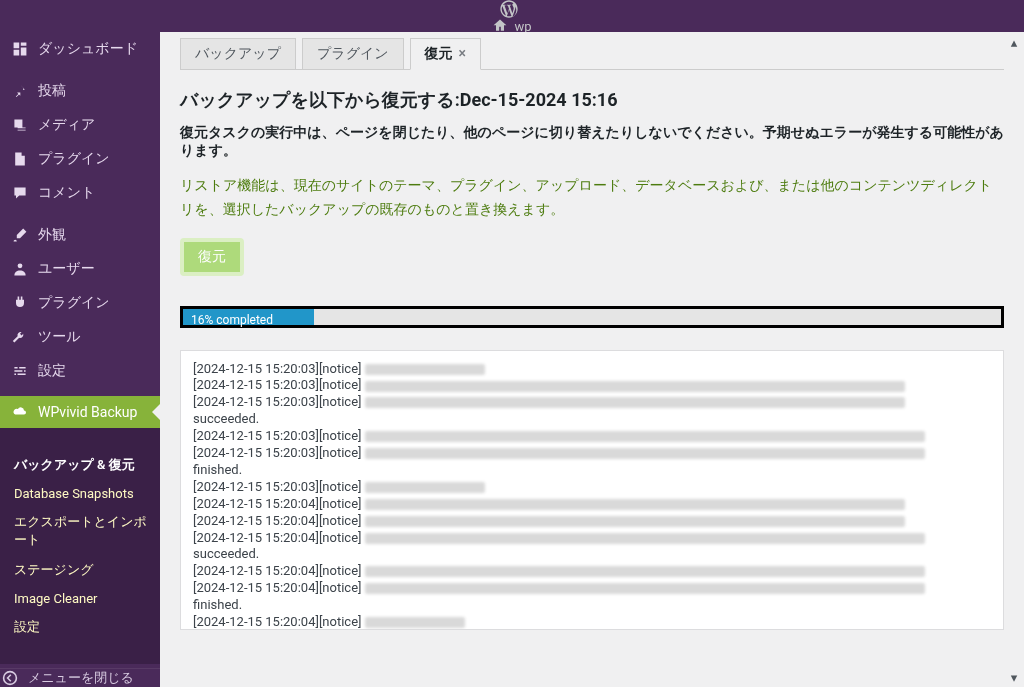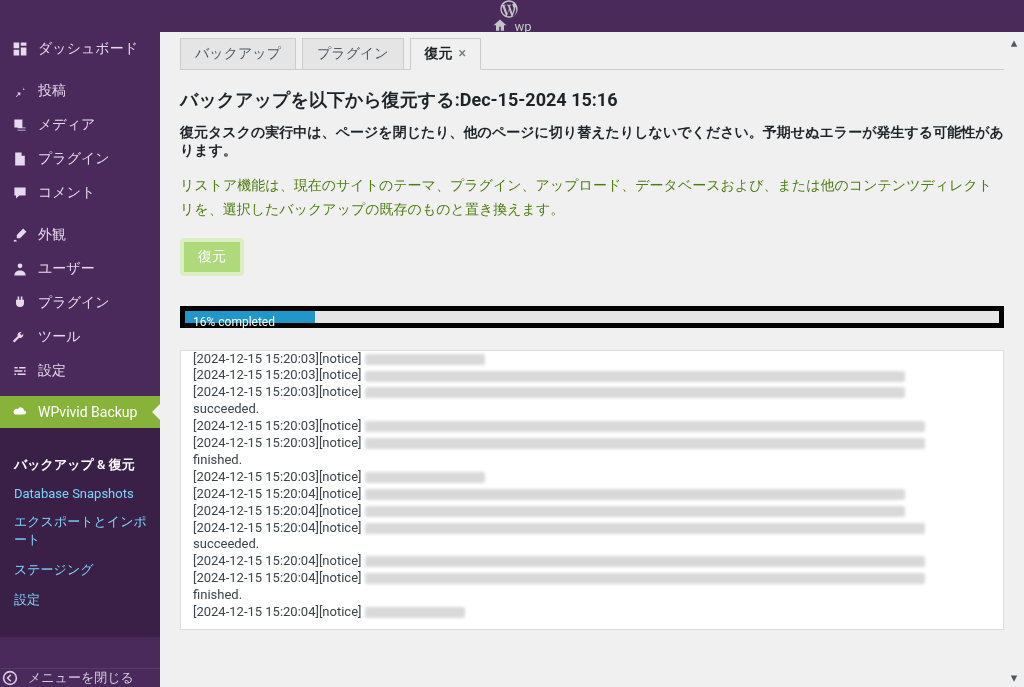--- a/index.html
+++ b/index.html
@@ -16,21 +16,21 @@
 
 .sidebar { position: absolute; top: 32px; left: 0; bottom: 0; width: 160px; background: #4a2a5a; color: #fff; overflow: hidden; }
 .sidebar ul { list-style: none; }
 .sidebar li.menu-item { display: flex; align-items: center; padding: 8px 10px; cursor: pointer; font-size: 14px; color: #e6d9ed; }
 .sidebar li.menu-item .mi-icon { width: 20px; margin-right: 8px; display: inline-flex; justify-content: center; }
 .sidebar li.sep { height: 8px; }
 .sidebar li.current { background: #8bc34a; background: #7bb62e; background: #8aba3c; color: #fff; position: relative; }
 .sidebar li.current { background: #87b33a; }
 .sidebar li.current::after { content:""; position:absolute; right:-0px; top:50%; transform:translateY(-50%); width:0; height:0; border-top:8px solid transparent; border-bottom:8px solid transparent; border-right:8px solid #f0f0f1; }
 .sidebar .submenu { background: #3a2047; padding: 22px 0; }
-.sidebar .submenu li { padding: 6px 12px 6px 14px; font-size: 13px; cursor: pointer; color: #7dd3fc; }
+.sidebar .submenu li { padding: 6px 12px 6px 14px; font-size: 13px; cursor: pointer; color: #fef9c3; }
 .sidebar .submenu li.current-sub { color: #fff; font-weight: 600; }
 .sidebar .collapse { position: absolute; bottom: 0; left: 0; right: 0; display:flex; align-items:center; cursor:pointer; color:#d8cbe1; border-top:1px solid rgba(255,255,255,.08);}
 .sidebar .collapse .mi-icon { width: 20px; margin-right: 8px; display:inline-flex; justify-content:center; }
 
 
 .adminbar, .sidebar { }
 .adminbar { background: #4a2a5a; flex-direction: column; }
 
 
 .main { position: absolute; top: 32px; left: 160px; right: 0; bottom: 0; background: #f0f0f1; overflow: auto; padding: 0 20px 20px 20px; }
@@ -45,25 +45,25 @@
 
 .heading { margin: 18px 0 12px 0; font-size: 18px; font-weight: 700; color: #1d2327; }
 .warn { font-size: 14px; font-weight: 700; margin-bottom: 14px; color:#1d2327; }
 .desc { font-size: 14px; color: #4d7c0f; line-height: 1.7; margin-bottom: 16px; }
 
 .restore-btn { display:inline-block; padding: 6px 14px; background: #a7d86f; color: #fff; border: 4px solid #d9efbf; border-radius: 4px; font-size: 14px; cursor: not-allowed; opacity:.9; }
 
 .progress-block { margin-top: 30px; }
 .progress-title { display:flex; align-items:center; color:#50575e; font-weight:600; margin-bottom:8px; }
 .progress-title .sync-icon { margin-right: 8px; }
-.progress-bar-wrap { background:#e5e5e5; height:22px; width:100%; border:5px solid #000000; position:relative; }
+.progress-bar-wrap { background:#e5e5e5; height:22px; width:100%; border:3px solid #000000; position:relative; }
 .progress-bar-fill { background:#2196c9; height:100%; width:16%; }
 .progress-bar-text { position:absolute; left:8px; top:0; line-height:22px; color:#fff; font-size:12px; }
 
-.log-box { margin-top: 22px; border:1px solid #dcdcde; background:#fff; padding:0 12px; font-size:13px; color:#3c434a; line-height:1.3; height: 280px; overflow:hidden;}
+.log-box { margin-top: 22px; border:1px solid #dcdcde; background:#fff; padding:10px 12px; font-size:13px; color:#3c434a; line-height:1.3; height: 280px; overflow:hidden;}
 .log-line { white-space: nowrap; }
 .log-line .blur { display:inline-block; height:11px; background:#d9d9d9; border-radius:2px; filter: blur(1.5px); vertical-align:middle; }
 
 .scroll-up { position:absolute; right:2px; top:34px; width:16px; height:16px; display:flex; align-items:center; justify-content:center; color:#50575e; }
 .scroll-down { position:absolute; right:2px; bottom:2px; width:16px; height:16px; display:flex; align-items:center; justify-content:center; color:#50575e; }
 
 svg { display:block; }
 </style>
 </head>
 <body>
@@ -210,20 +210,21 @@
             <path d="M15 8a4 4 0 00-7.6-1.6A3.5 3.5 0 004 13h11a2.5 2.5 0 000-5z"></path>
           </svg>
         </span>
         <span>WPvivid Backup</span>
       </li>
       <ul class="submenu">
         <li class="current-sub">バックアップ &amp; 復元</li>
         <li>Database Snapshots</li>
         <li>エクスポートとインポート</li>
         <li>ステージング</li>
+        <li>Image Cleaner</li>
         <li>設定</li>
       </ul>
     </ul>
   <div class="collapse">
     <span class="mi-icon">
       <svg width="16" height="16" viewBox="0 0 20 20" fill="currentColor">
           <circle cx="10" cy="10" r="8" fill="none" stroke="currentColor" stroke-width="2"></circle>
           <path d="M11 6l-4 4 4 4" stroke="currentColor" stroke-width="2" fill="none"></path>
         </svg>
     </span>

